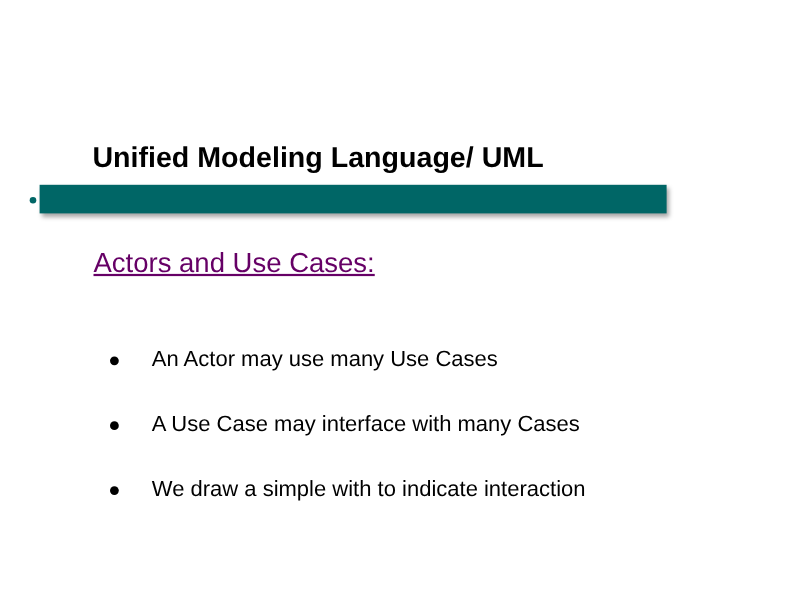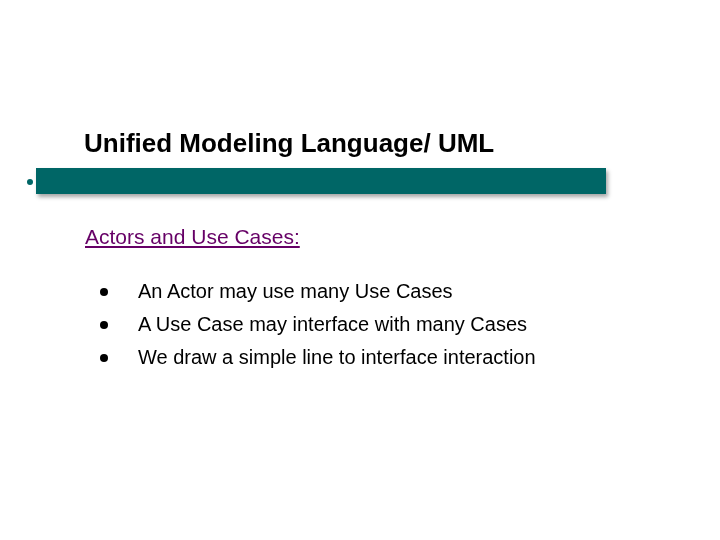--- a/index.html
+++ b/index.html
@@ -41,33 +41,34 @@
     width: 6px;
     height: 6px;
     background: #006666;
     border-radius: 50%;
   }
   .subheading {
     position: absolute;
     top: 225px;
     left: 85px;
     font-family: "Comic Sans MS", "Comic Sans", cursive, Verdana, sans-serif;
-    font-size: 21px;
+    font-size: 25px;
     color: #660066;
     text-decoration: underline;
   }
   .bullets {
     position: absolute;
     top: 280px;
     left: 100px;
   }
   .bullet-row {
     display: flex;
     align-items: center;
     margin-bottom: 10px;
+    margin-top: 36px;
   }
   .dot {
     width: 8px;
     height: 8px;
     background: #000000;
     border-radius: 50%;
     margin-right: 30px;
     flex: 0 0 auto;
   }
   .bullet-text {
@@ -91,17 +92,17 @@
     <div class="bullet-row">
       <div class="dot"></div>
       <div class="bullet-text">An Actor may use many Use Cases</div>
     </div>
     <div class="bullet-row">
       <div class="dot"></div>
       <div class="bullet-text">A Use Case may interface with many Cases</div>
     </div>
     <div class="bullet-row">
       <div class="dot"></div>
-      <div class="bullet-text">We draw a simple line to interface interaction</div>
+      <div class="bullet-text">We draw a simple with to indicate interaction</div>
     </div>
   </div>
 
 </div>
 
 </body></html>

